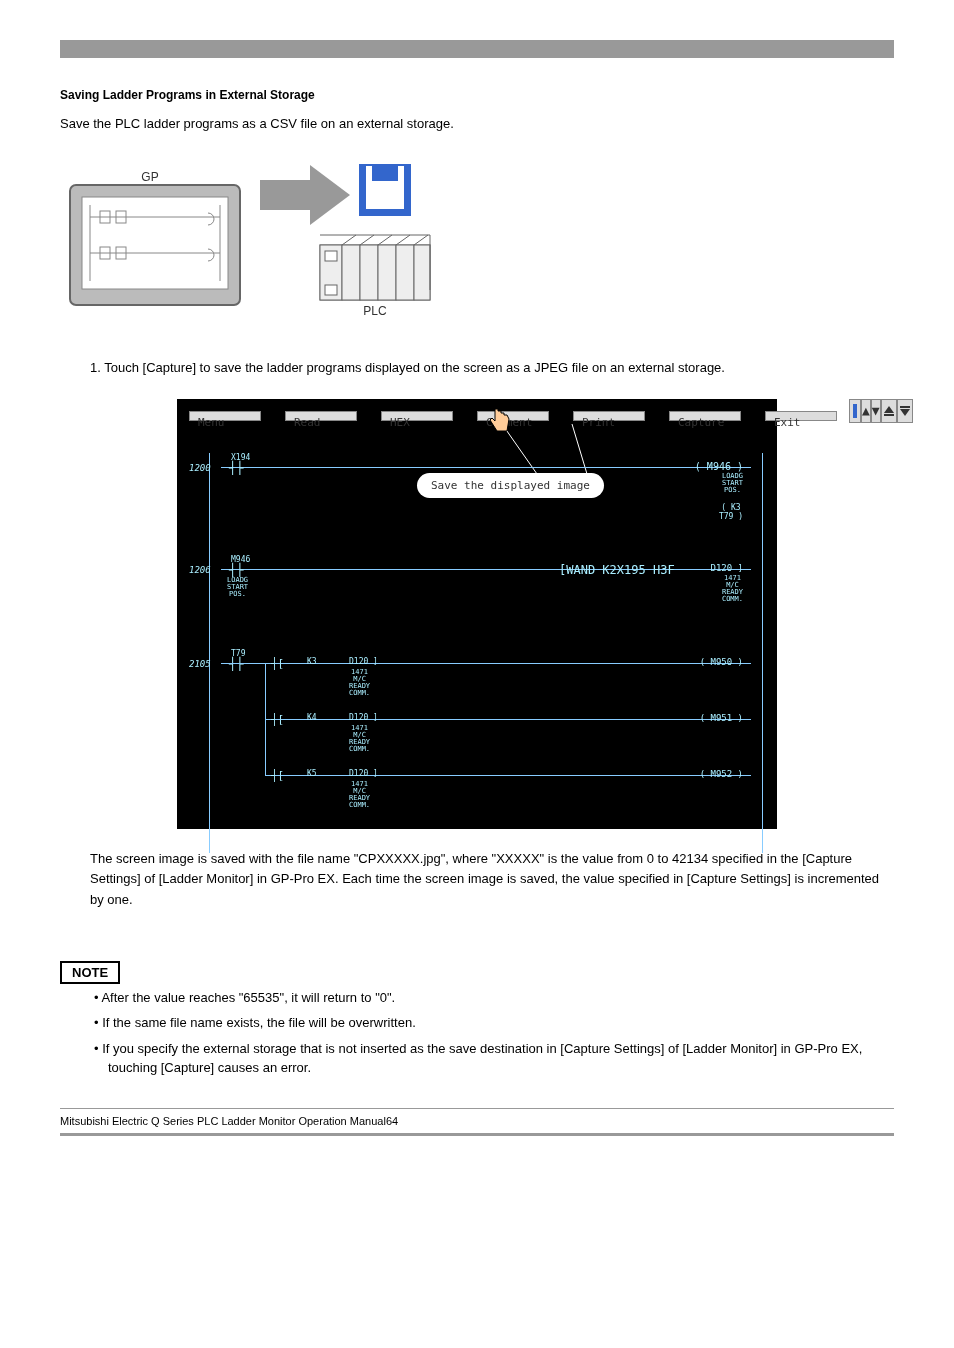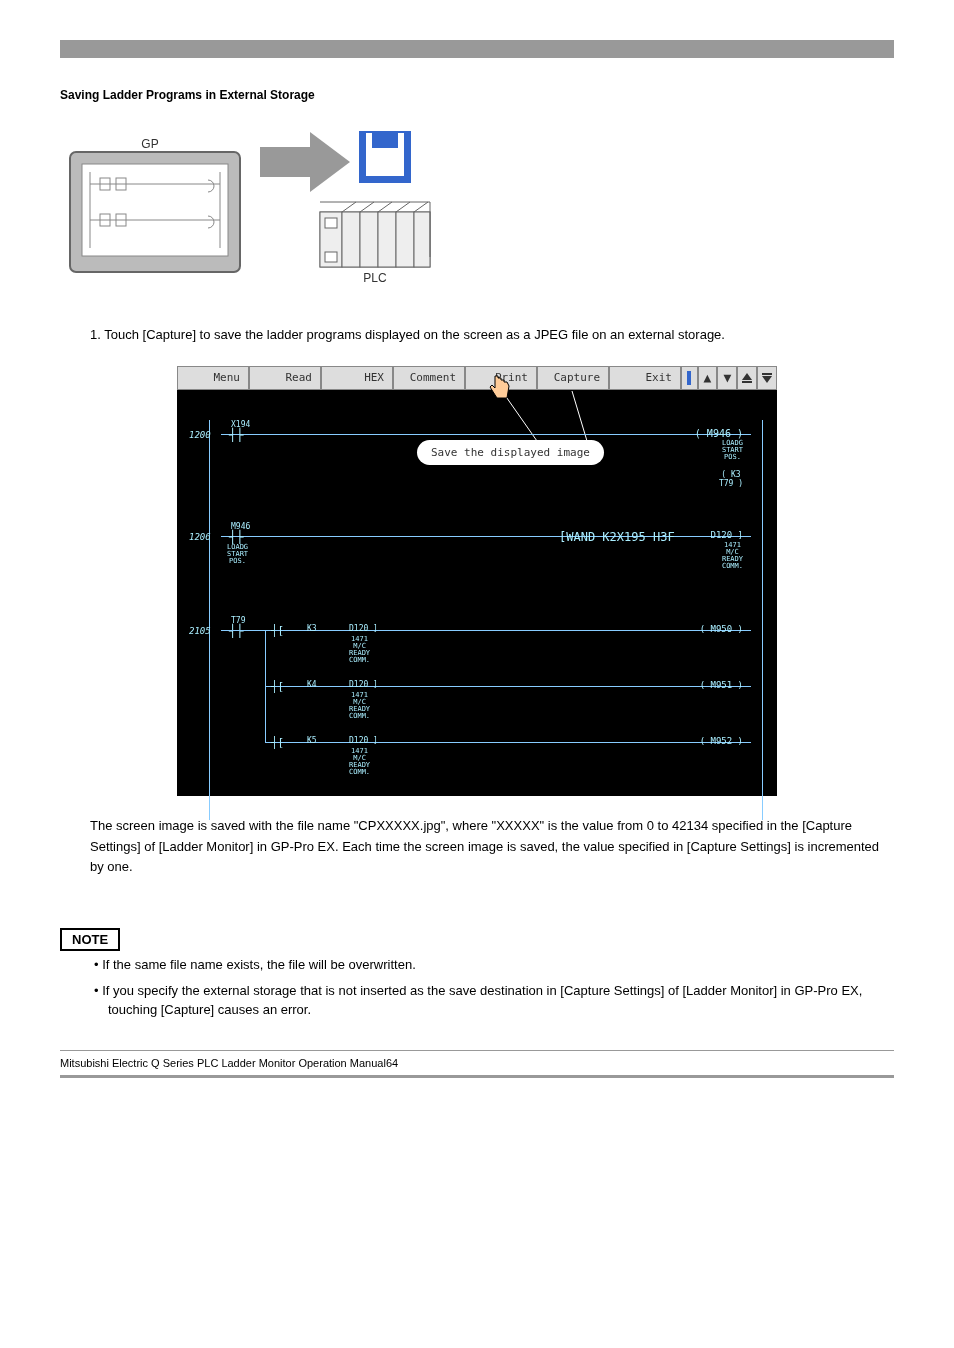--- a/index.html
+++ b/index.html
@@ -52,23 +52,23 @@
       display: flex;
       height: 24px;
       background: #000;
     }
     .toolbar-btn {
       background: #ddd;
       color: #333;
       font-size: 11px;
       padding: 4px 8px;
       border: 1px solid #888;
-      margin: 0;
+      margin: 12px;
       min-width: 54px;
-      text-align: right;
+      text-align: left;
       font-family: monospace;
     }
     .toolbar-cap {
       position: relative;
     }
     .toolbar-icon {
       width: 18px;
       background: #ddd;
       border: 1px solid #888;
       display: flex;
@@ -152,20 +152,21 @@
       border: none;
     }
   </style>
 </head>
 <body>
 
 <div class="page">
   <div class="header-bar"></div>
 
   <div class="section-title">Saving Ladder Programs in External Storage</div>
+  <div class="body-text">Save the PLC ladder programs as a CSV file on an external storage.</div>
 
   <div class="diagram-container">
     <svg class="mini-diagram" width="380" height="160" viewBox="0 0 380 160">
 
       <rect x="10" y="30" width="170" height="120" rx="6" fill="#bbb" stroke="#666" stroke-width="2"></rect>
       <rect x="22" y="42" width="146" height="92" fill="#fff" stroke="#888"></rect>
 
       <line x1="30" y1="50" x2="30" y2="126" stroke="#888"></line>
       <line x1="160" y1="50" x2="160" y2="126" stroke="#888"></line>
       <line x1="30" y1="62" x2="160" y2="62" stroke="#888"></line>
@@ -324,20 +325,21 @@
 COMM.</div>
           <div style="position:absolute;right:22px;top:120px;font-size:9px">( <span>M952</span> )</div>
         </div>
       </div>
     </div>
   </div>
 
   <div class="body-text indent">The screen image is saved with the file name "CPXXXXX.jpg", where "XXXXX" is the value from 0 to 42134 specified in the [Capture Settings] of [Ladder Monitor] in GP-Pro EX. Each time the screen image is saved, the value specified in [Capture Settings] is incremented by one.</div>
 
   <div class="note-box">NOTE</div>
+  <div class="bullet-item">• <span>After the value reaches "65535", it will return to "0".</span></div>
   <div class="bullet-item">• <span>If the same file name exists, the file will be overwritten.</span></div>
   <div class="bullet-item">• <span>If you specify the external storage that is not inserted as the save destination in [Capture Settings] of [Ladder Monitor] in GP-Pro EX, touching [Capture] causes an error.</span></div>
 
   <div class="footer">
     <span>Mitsubishi Electric Q Series PLC Ladder Monitor Operation Manual</span>
     <span>64</span>
   </div>
 </div>
 
 </body></html>

